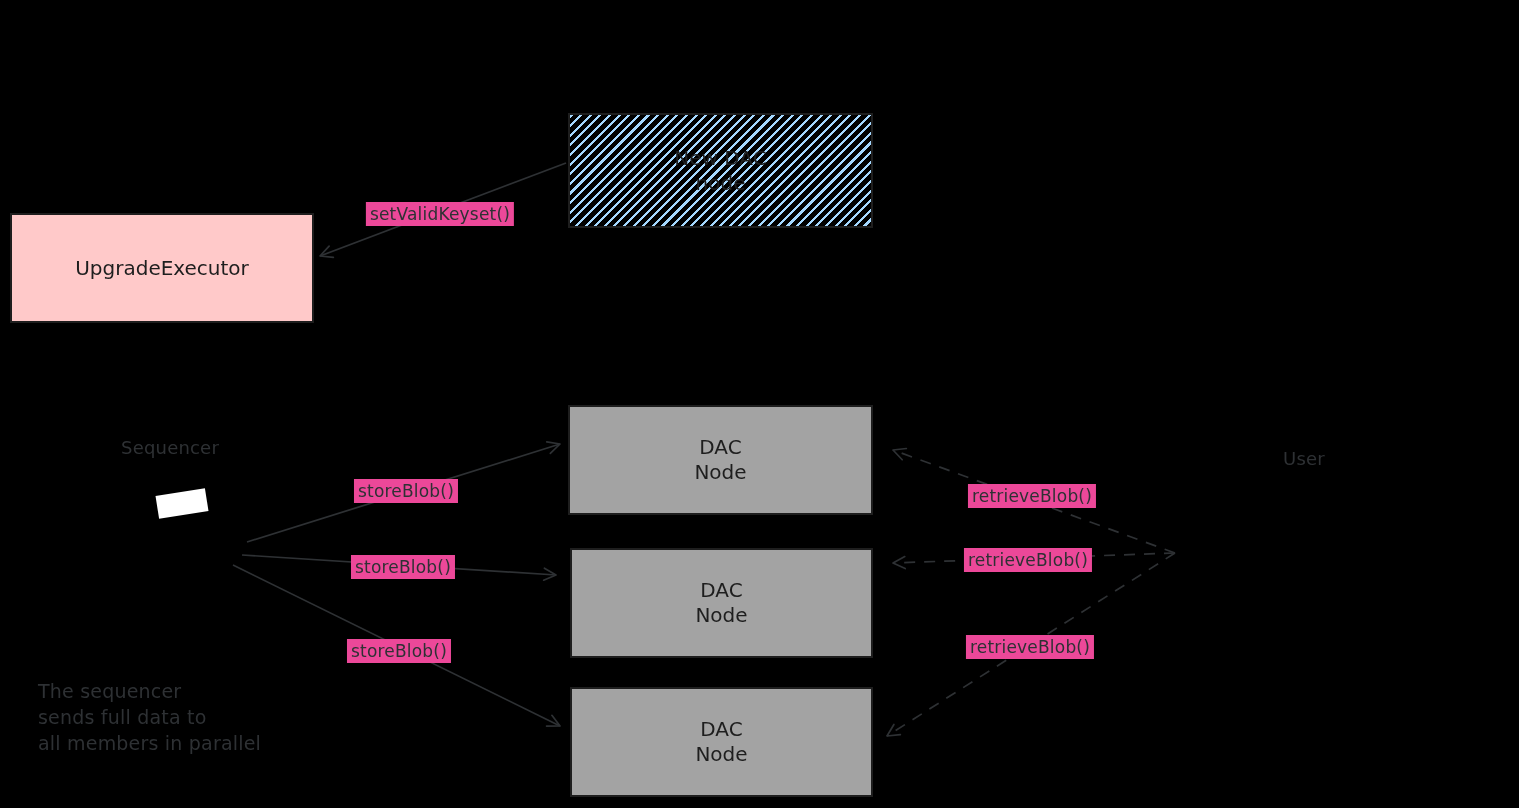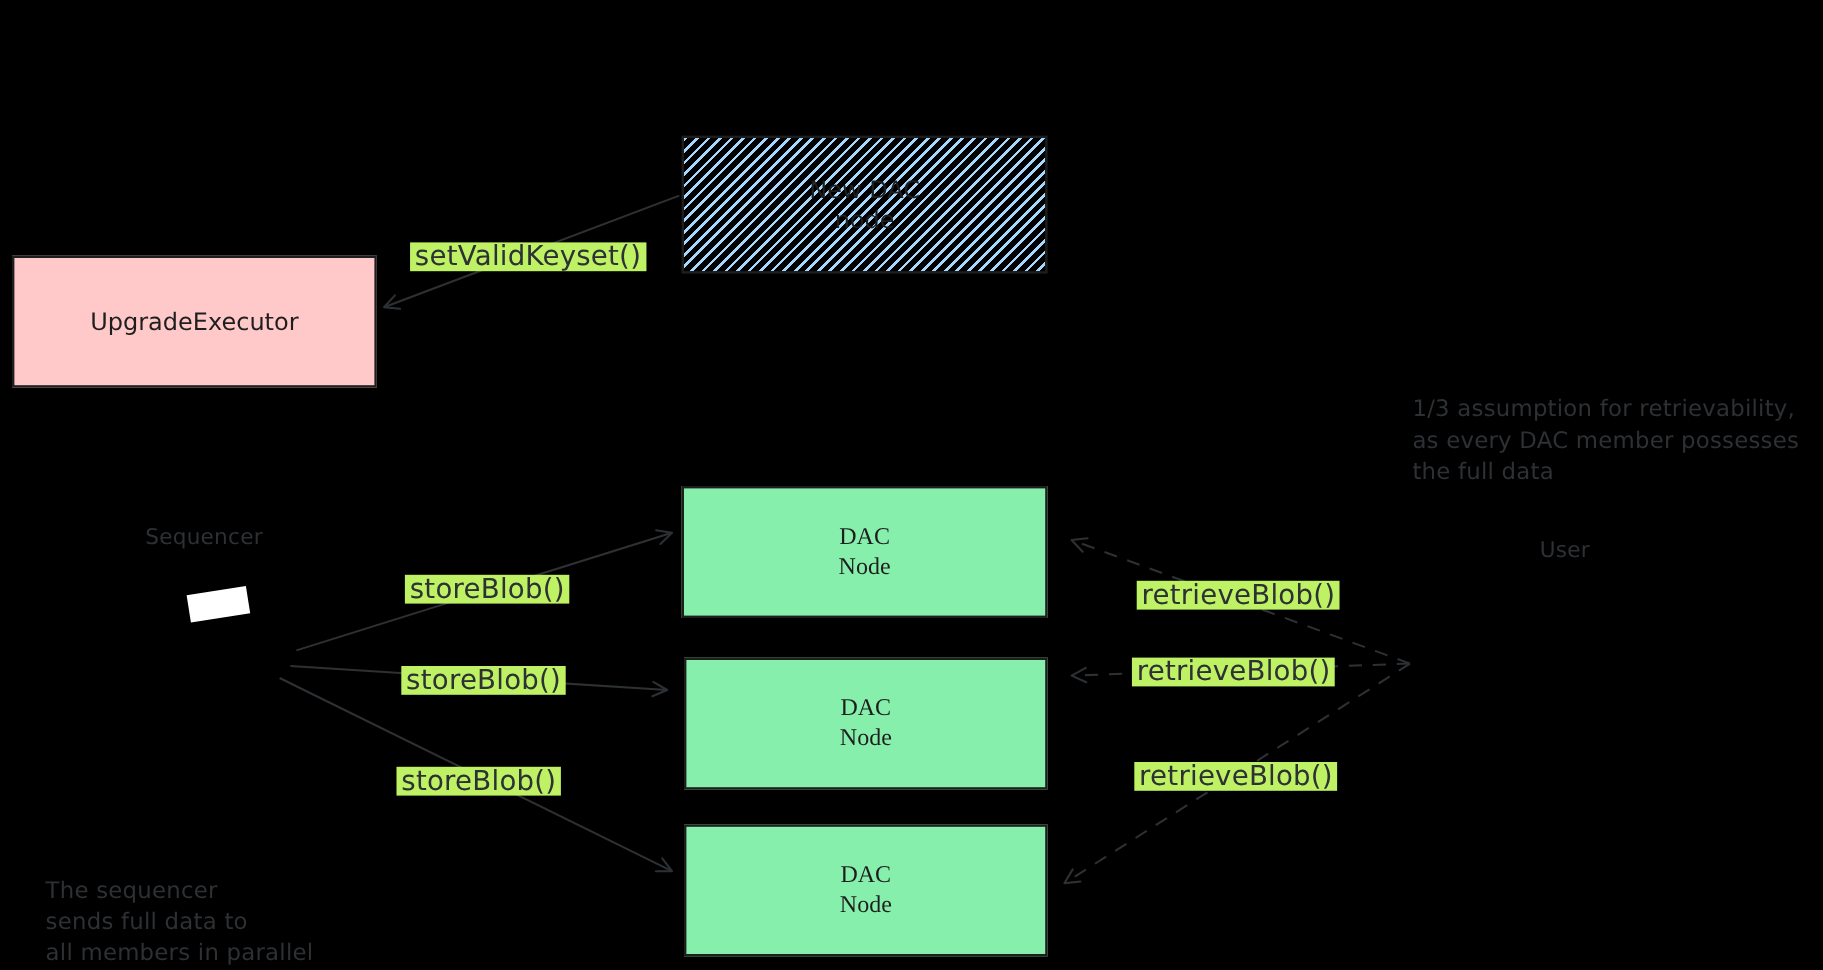--- a/index.html
+++ b/index.html
@@ -35,35 +35,35 @@
     justify-content: center;
     text-align: center;
   }
   .shape .shape-label {
     font-size: 20px;
     line-height: 25px;
     white-space: pre-line;
     color: #1e1e1e;
   }
   .shape.pink  { background: #ffc9c9; }
-  .shape.blue  { background: #86efac; font-family: Liberation Serif, serif; }
+  .shape.blue  { background: #a3a3a3; }
   .shape.hatch {
     background: repeating-linear-gradient(
       135deg,
       #a5d8ff 0px, #a5d8ff 2.2px,
       transparent 2.2px, transparent 6.8px
     );
   }
   .edge-label {
     position: absolute;
     transform: translate(-50%, -50%);
-    font-size: 23px;
+    font-size: 17px;
     line-height: 22px;
     color: #2e3134;
-    background: #bef264;
+    background: #ec4899;
     padding: 1px 4px;
     white-space: nowrap;
     letter-spacing: 0.2px;
   }
   .actor-label {
     position: absolute;
     transform: translate(-50%, -50%);
     font-size: 18px;
     line-height: 22px;
     color: #2e3134;
@@ -132,21 +132,18 @@
   <div class="edge-label" style="left:406px; top:491px;">storeBlob()</div>
   <div class="edge-label" style="left:403px; top:567px;">storeBlob()</div>
   <div class="edge-label" style="left:399px; top:651px;">storeBlob()</div>
 
   <div class="edge-label" style="left:1032px; top:496px;">retrieveBlob()</div>
   <div class="edge-label" style="left:1028px; top:560px;">retrieveBlob()</div>
   <div class="edge-label" style="left:1030px; top:647px;">retrieveBlob()</div>
 
   <div class="actor-label" style="left:1304px; top:459px;">User</div>
 
-  <div class="note" style="left:1177px; top:328px; width:340px;">1/3 assumption for retrievability,
-as every DAC member possesses
-the full data</div>
 
-  <div class="note" style="left:38px; top:729px; width:260px;">The sequencer
+  <div class="note" style="left:38px; top:678px; width:260px;">The sequencer
 sends full data to
 all members in parallel</div>
 
 </div>
 
 </body></html>

